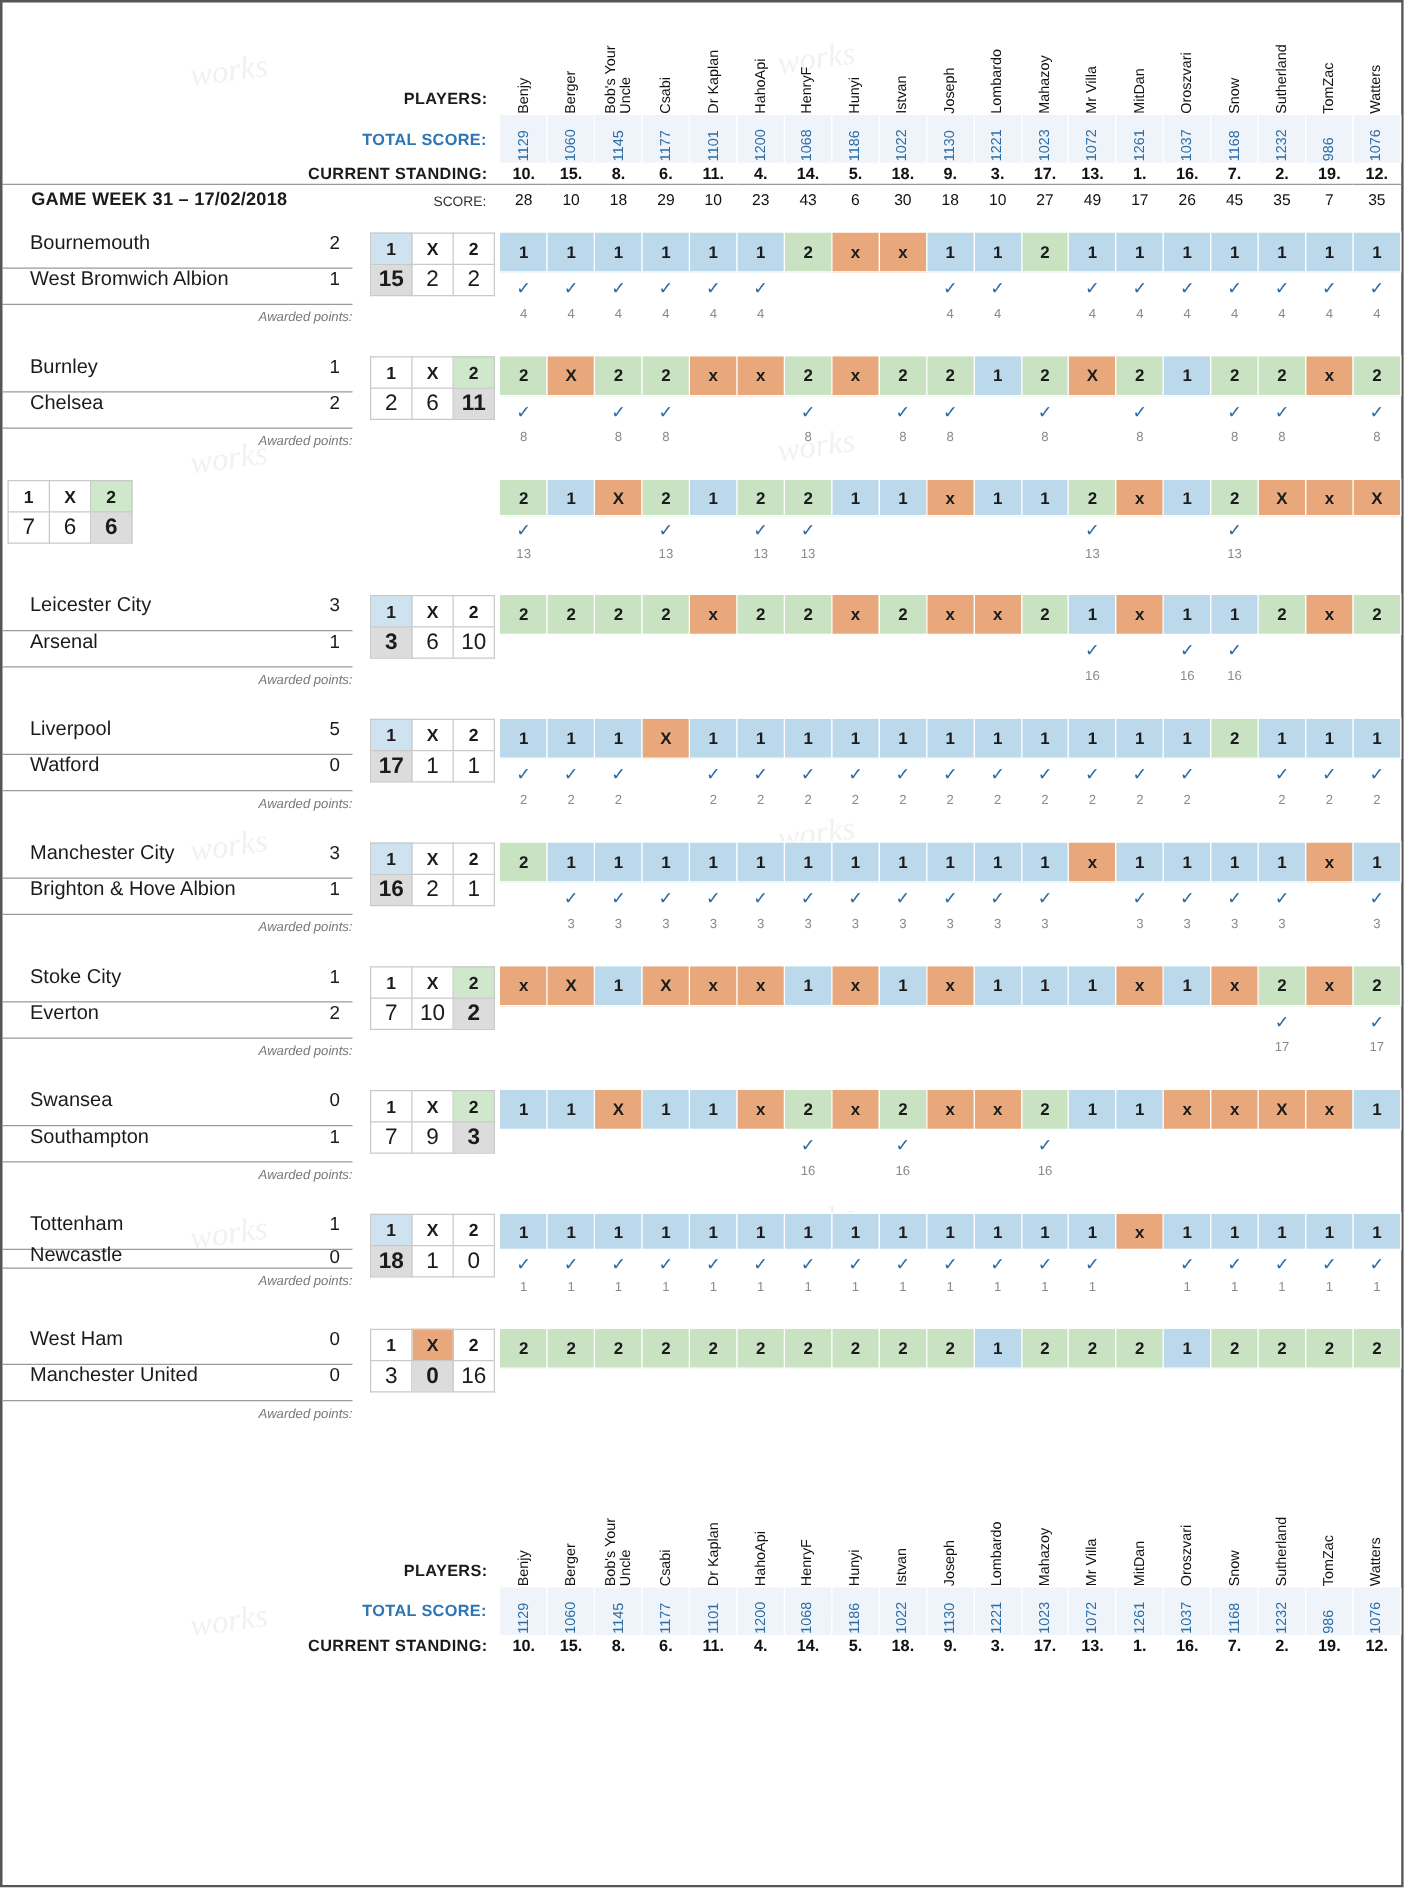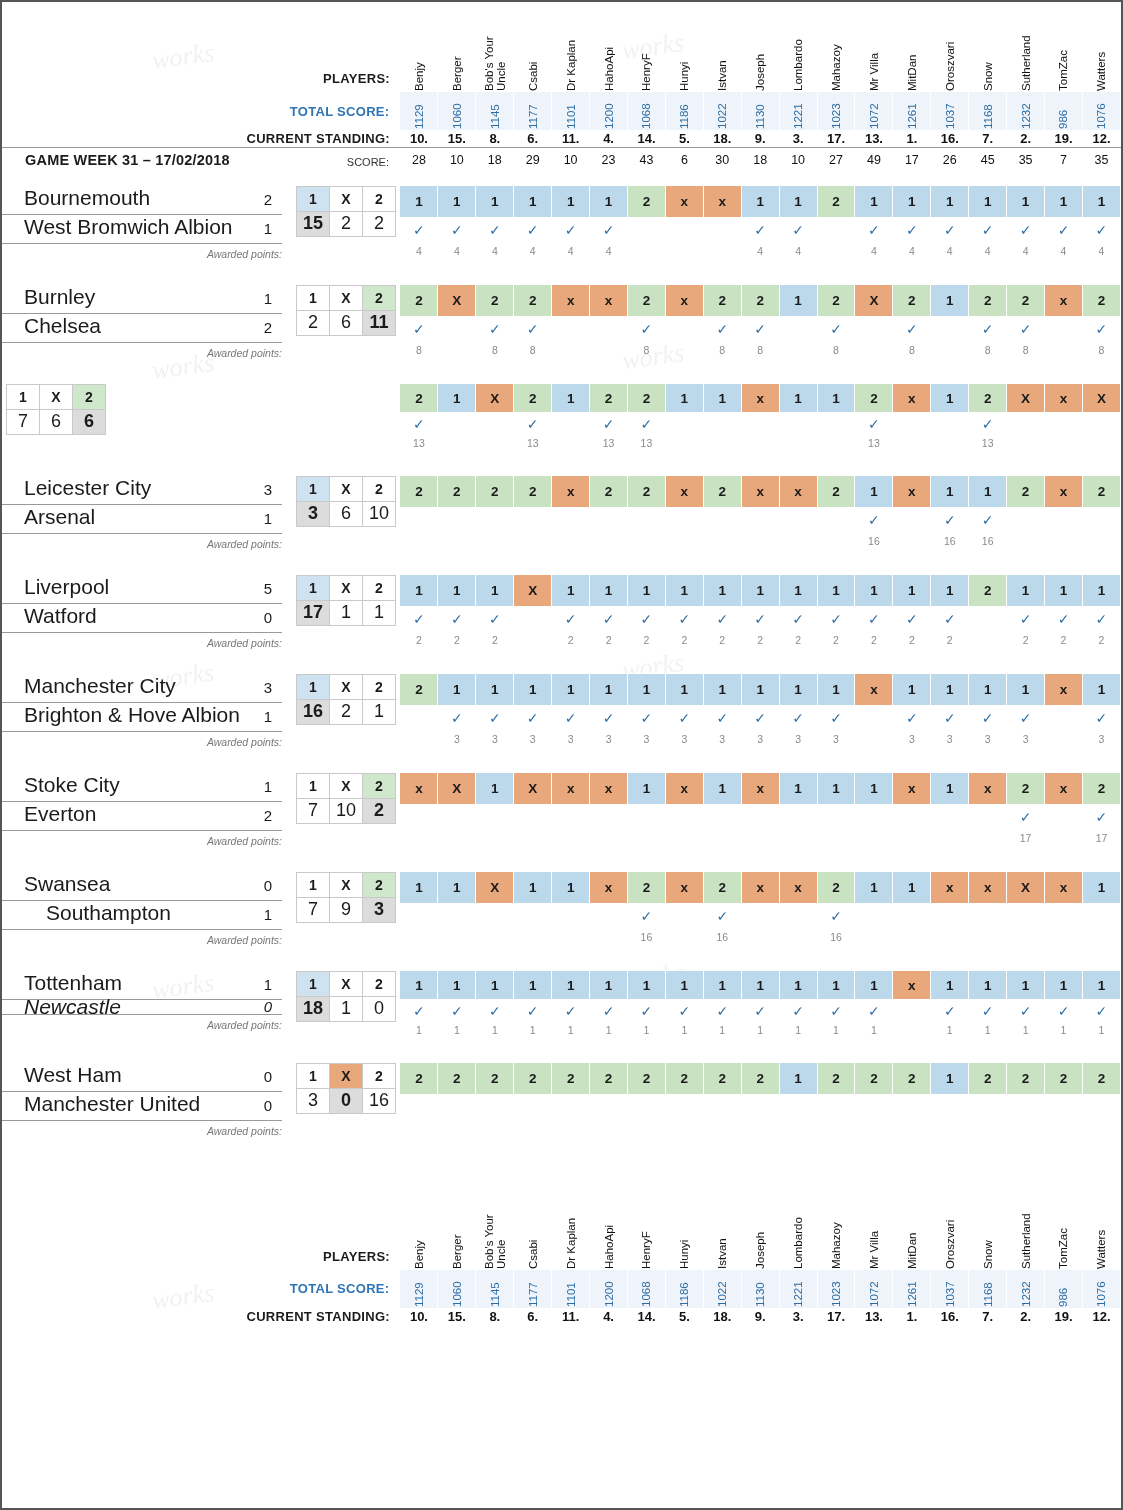--- a/index.html
+++ b/index.html
@@ -79,21 +79,21 @@
   .gw-title {
     font-weight:bold;
     font-size:14.5px;
     letter-spacing:.2px;
     padding-left:22px;
     white-space:nowrap;
   }
   .divider { border-top:1px solid #999; }
   .team-row { height:29px; }
   .team {
-    font-size:21px;
+    font-size:16px;
     padding-left:22px;
     white-space:nowrap;
   }
   .teamscore {
     font-size:15px;
     text-align:right;
     padding-right:10px;
     width:42px;
   }
 
@@ -1017,21 +1017,21 @@
             <td colspan="20" style="height: 25px;"></td>
           </tr>
           <tr class="team-row">
             <td rowspan="3" style="vertical-align: top; padding: 0px;">
               <div style="display: flex; align-items: flex-start;">
                 <div style="width: 290px;">
                   <div style="display: flex; justify-content: space-between; align-items: baseline; height: 29px; margin: 0px 10px 0px 0px; border-bottom: 1px solid rgb(154, 154, 154);">
                     <span class="team">Swansea</span>
                     <span class="teamscore">0</span>
                   </div>
-                  <div style="display: flex; justify-content: space-between; align-items: baseline; height: 29px; margin: 0px 10px 0px 0px; border-bottom: 1px solid rgb(154, 154, 154); padding-left: 22px;">
+                  <div style="display: flex; justify-content: space-between; align-items: baseline; height: 29px; margin: 0px 10px 0px 0px; border-bottom: 1px solid rgb(154, 154, 154);">
                     <span class="team">Southampton</span>
                     <span class="teamscore">1</span>
                   </div>
                   <div class="awarded" style="margin-top: 4px;">Awarded points:</div>
                 </div>
                 <div>
                   <table class="pbox">
                     <tbody>
                       <tr class="top">
                         <td>1</td>
@@ -1114,21 +1114,21 @@
             <td colspan="20" style="height: 25px;"></td>
           </tr>
           <tr class="team-row">
             <td rowspan="3" style="vertical-align: top; padding: 0px;">
               <div style="display: flex; align-items: flex-start;">
                 <div style="width: 290px;">
                   <div style="display: flex; justify-content: space-between; align-items: baseline; height: 29px; margin: 0px 10px 0px 0px; border-bottom: 1px solid rgb(154, 154, 154);">
                     <span class="team">Tottenham</span>
                     <span class="teamscore">1</span>
                   </div>
-                  <div style="display: flex; justify-content: space-between; align-items: center; height: 15px; margin: 0px 10px 0px 0px; border-bottom: 1px solid rgb(154, 154, 154); font-style: italic;">
+                  <div style="display: flex; justify-content: space-between; align-items: flex-end; height: 15px; margin: 0px 10px 0px 0px; border-bottom: 1px solid rgb(154, 154, 154);">
                     <span class="team">Newcastle</span>
                     <span class="teamscore">0</span>
                   </div>
                   <div class="awarded" style="margin-top: 4px;">Awarded points:</div>
                 </div>
                 <div>
                   <table class="pbox">
                     <tbody>
                       <tr class="top">
                         <td class="hl-blue">1</td>

